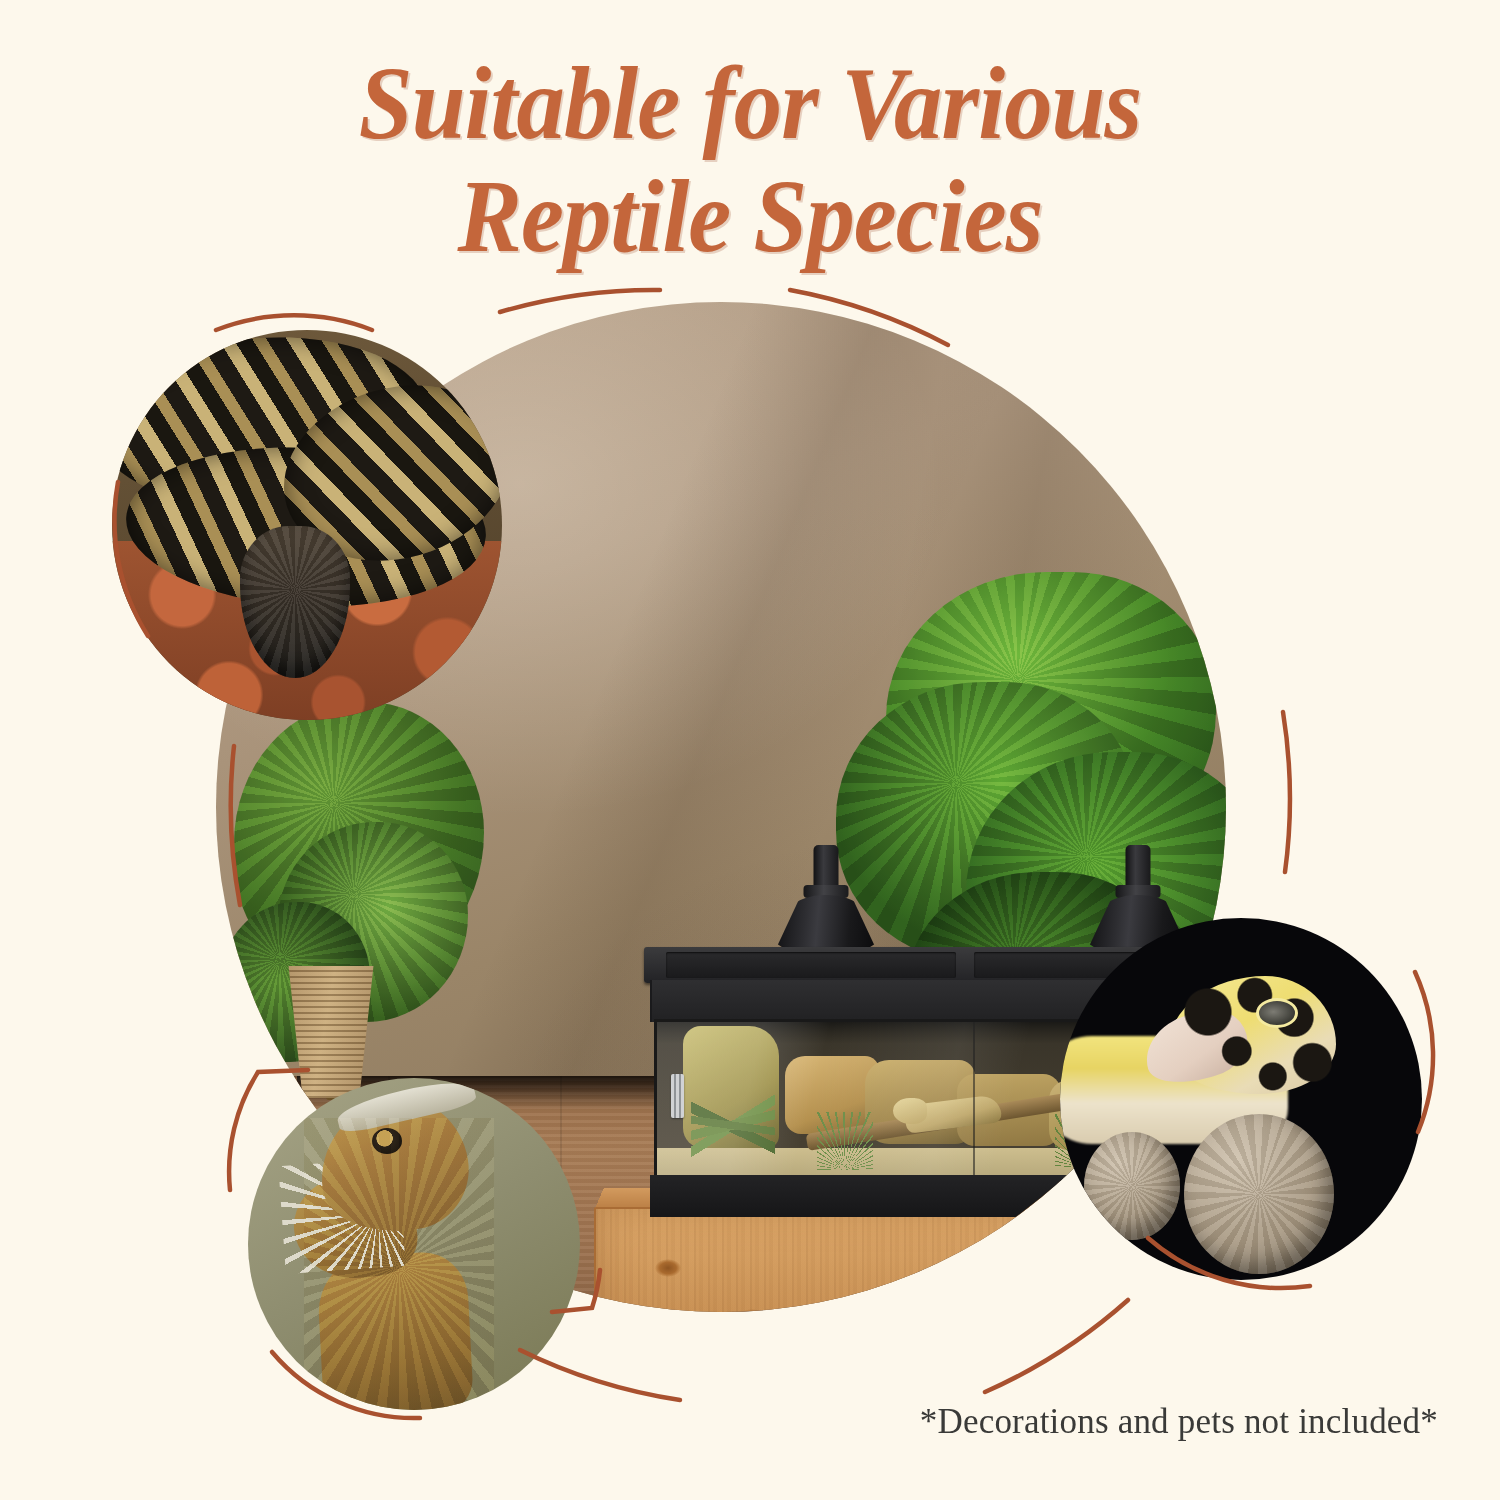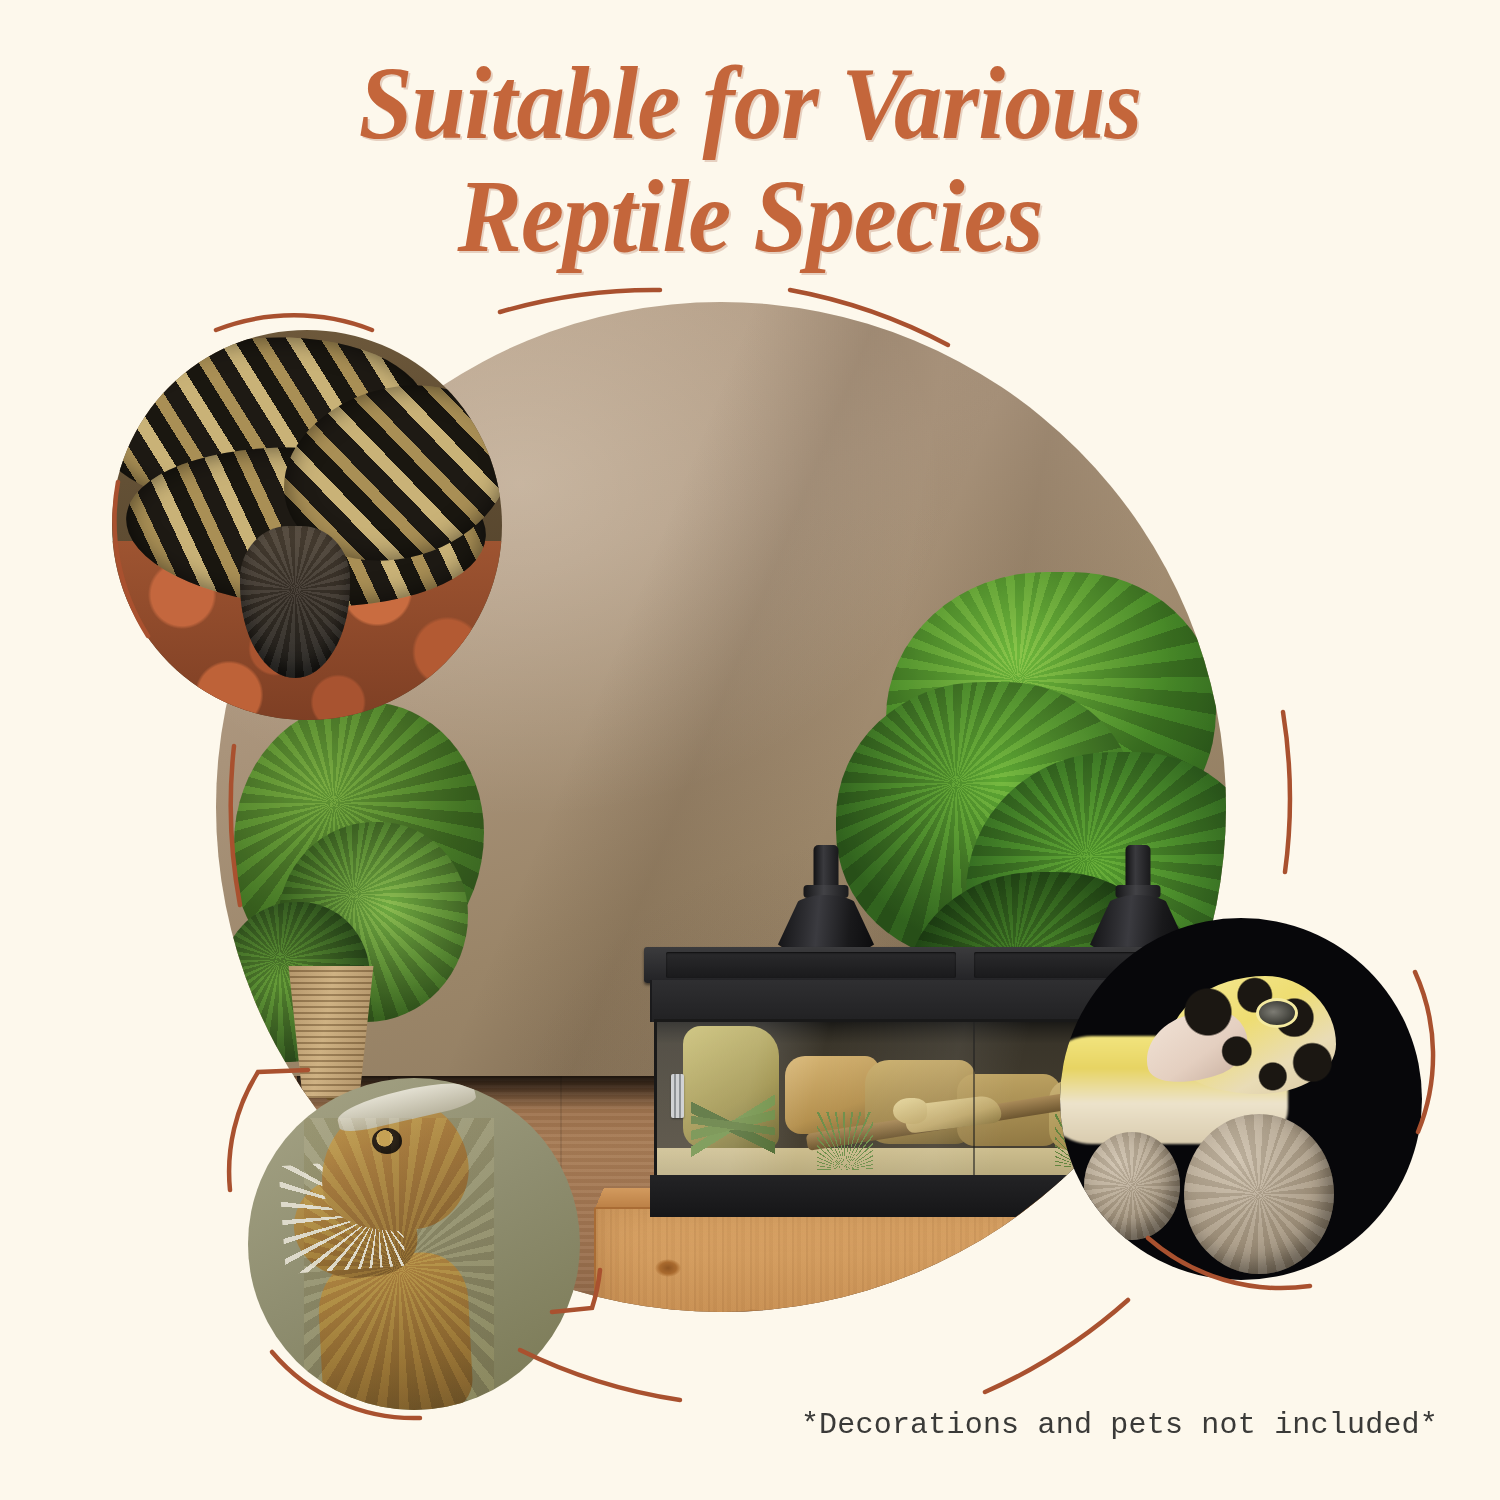--- a/index.html
+++ b/index.html
@@ -23,22 +23,22 @@
     white-space:pre-line;
     text-shadow:2px 2px 0 rgba(150,70,35,.22);
     transform:scaleX(.93);
     transform-origin:center top;
   }
 
   
   .footnote{
     position:absolute;right:62px;bottom:58px;
     color:#3A3A38;
-    font-size:30px;font-weight:400;letter-spacing:.2px;
-    font-family:Liberation Mono, monospace;
+    font-size:35px;font-weight:400;letter-spacing:.2px;
+    font-family:Liberation Serif, serif;
   }
 
   
   .hero-circle{
     position:absolute;left:216px;top:302px;width:1010px;height:1010px;
     border-radius:50%;overflow:hidden;
     background:
       radial-gradient(ellipse 70% 55% at 30% 18%, rgba(255,245,230,.30), rgba(0,0,0,0) 60%),
       linear-gradient(160deg,#B8A28B 0%,#AD977F 28%,#9A8568 55%,#8E7A5F 75%,#8B775C 100%);
   }

